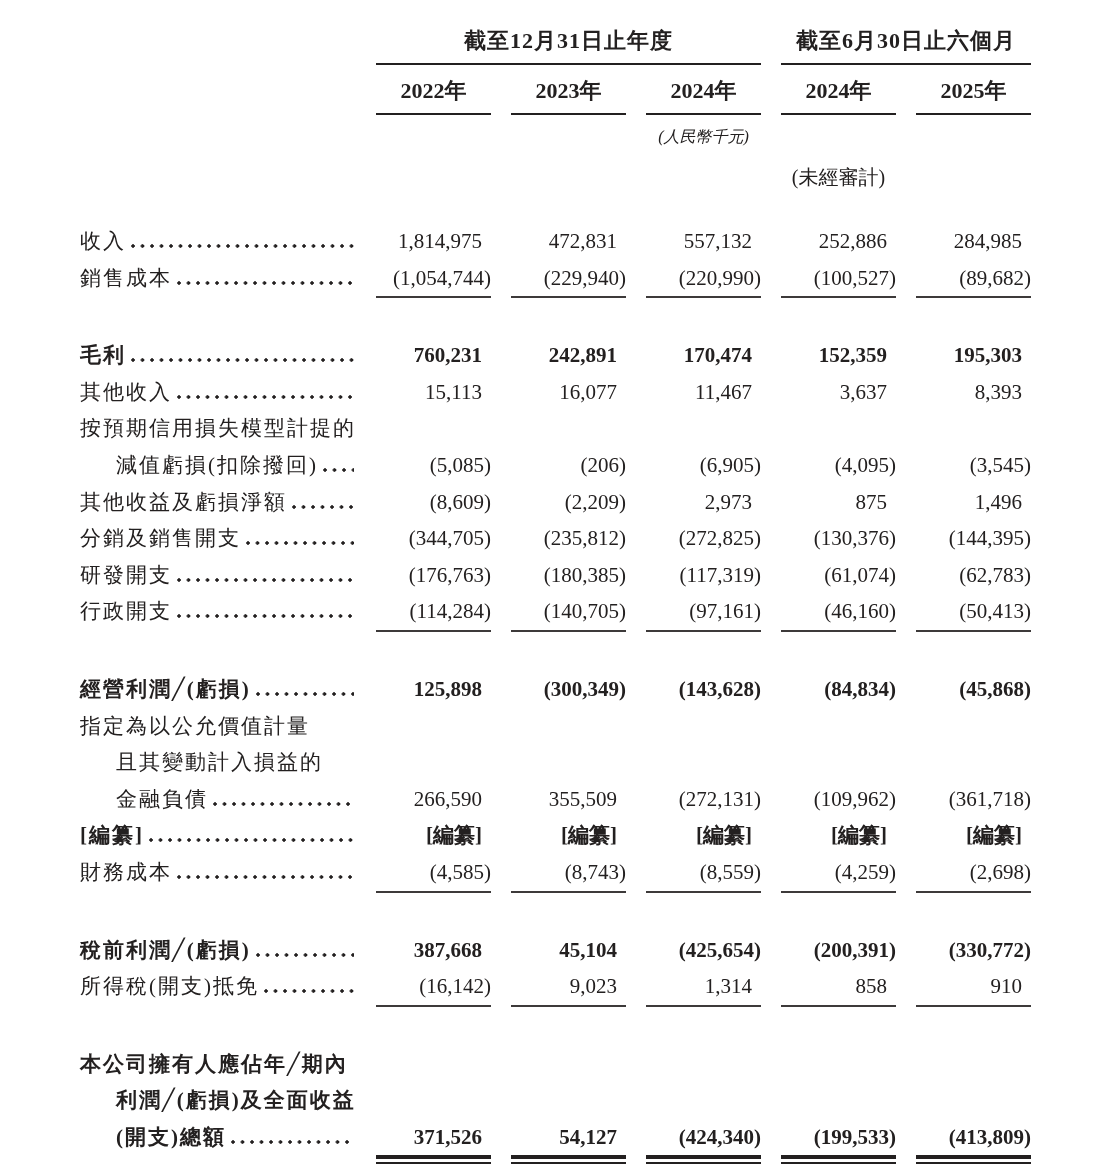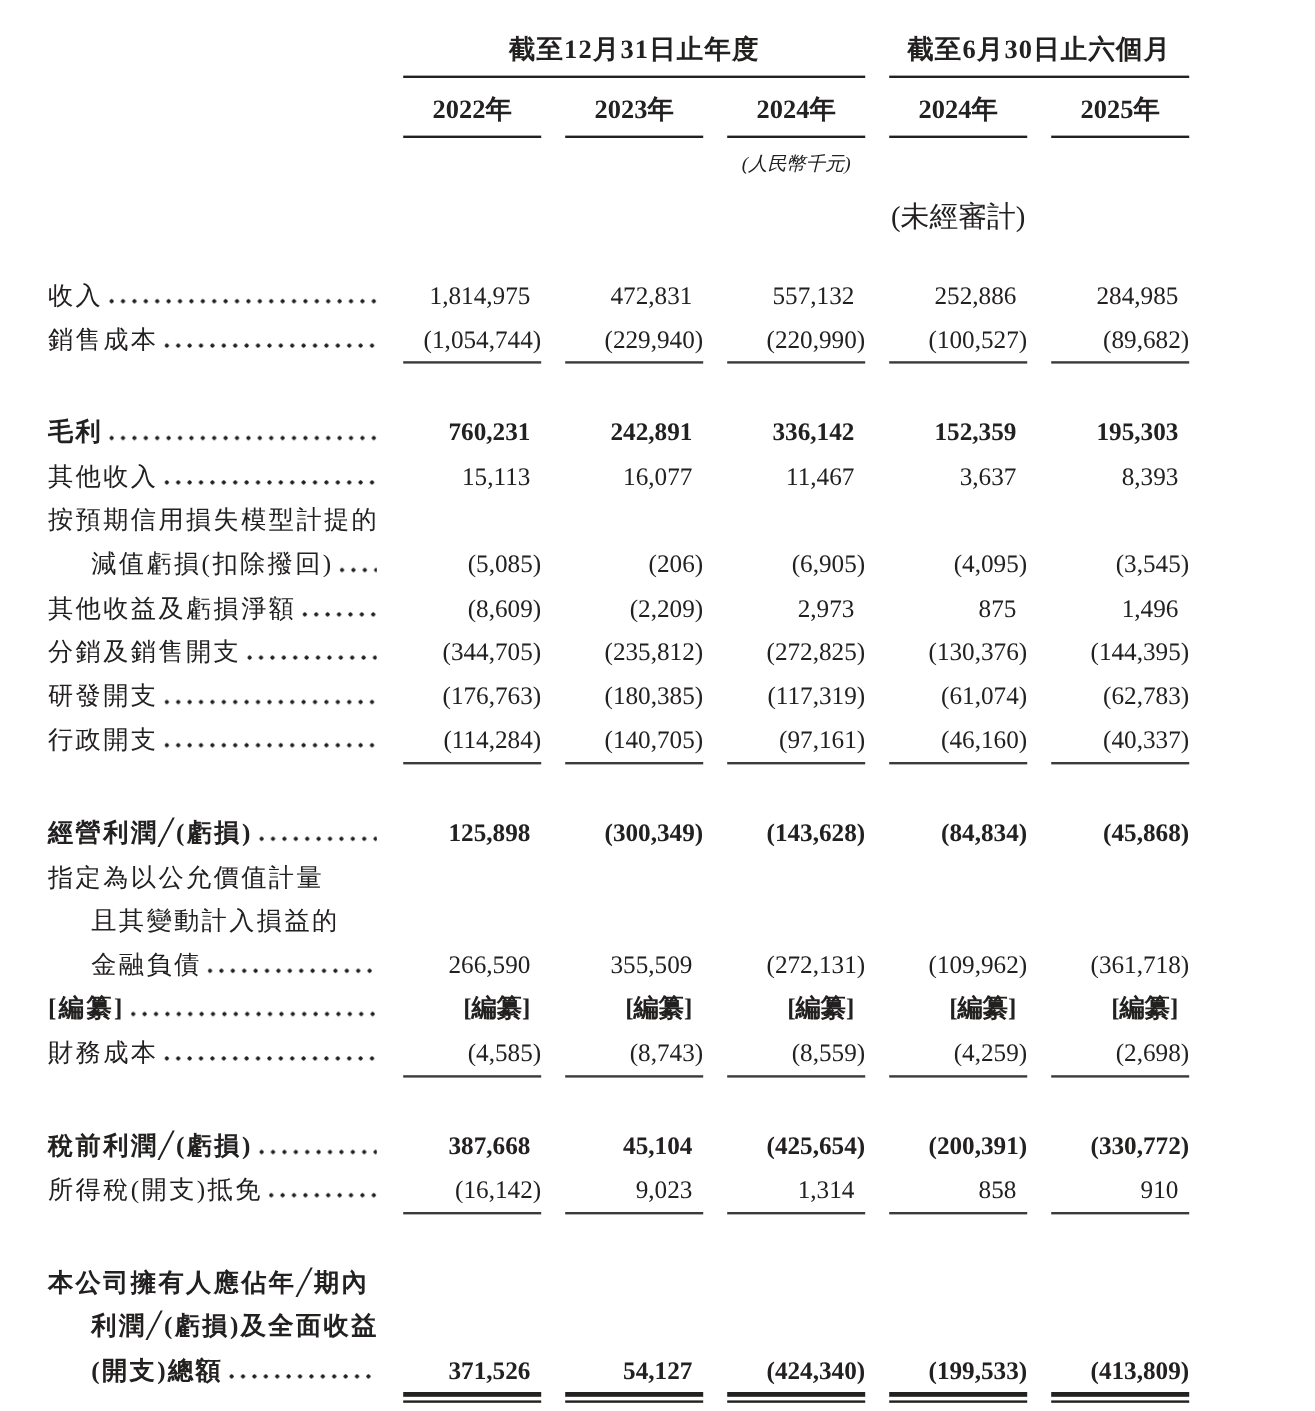--- a/index.html
+++ b/index.html
@@ -1,41 +1,41 @@
 <!DOCTYPE html>
 <html><head>
 <meta charset="utf-8">
 <style>
   html,body{margin:0;padding:0;background:#ffffff;}
   body{
     width:1096px;height:1176px;overflow:hidden;
     font-family:"Liberation Serif","DejaVu Serif",serif;
     color:#232020;
   }
-  .page{padding:26px 0 0 40px;width:951px;}
+  .page{padding:26px 0 0 80px;width:951px;}
   .grid{display:grid;grid-template-columns:276px repeat(5,115px);column-gap:20px;}
 
   
   .h1 .group{
     font-weight:700;font-size:22px;text-align:center;letter-spacing:1px;
     padding-bottom:7px;border-bottom:2px solid #232020;white-space:nowrap;
   }
   .g-annual{grid-column:2/5;}
   .g-interim{grid-column:5/7;}
   .h2 .ycell{
     font-weight:700;font-size:22px;text-align:center;
     padding:11px 0 7px;border-bottom:2px solid #232020;white-space:nowrap;
   }
   .c2{grid-column:2}.c3{grid-column:3}.c4{grid-column:4}.c5{grid-column:5}.c6{grid-column:6}
   .h3 .note-currency{
     grid-column:4;justify-self:center;font-style:italic;font-size:16px;
     white-space:nowrap;padding-top:12px;
   }
   .h4 .note-unaudited{
-    grid-column:5;justify-self:center;font-size:24px;
+    grid-column:5;justify-self:center;font-size:20px;
     white-space:nowrap;padding-top:16px;text-align:center;
   }
 
   
   .tbody{margin-top:32px;}
   .row{height:36.6px;}
   .row>div{line-height:36.6px;}
   .gap{margin-top:41px;}
   .lbl{display:flex;align-items:baseline;font-size:21px;letter-spacing:2px;white-space:nowrap;}
   .lbl.ind{padding-left:36px;}
@@ -103,21 +103,21 @@
         <div class="val"><span class="neg">(100,527)</span></div>
         <div class="val"><span class="neg">(89,682)</span></div>
       </div>
       <div class="grid row bold gap">
         <div class="lbl">
           <span>毛利</span>
           <span class="leader"></span>
         </div>
         <div class="val"><span>760,231</span></div>
         <div class="val"><span>242,891</span></div>
-        <div class="val"><span>336,142</span></div>
+        <div class="val"><span>170,474</span></div>
         <div class="val"><span>152,359</span></div>
         <div class="val"><span>195,303</span></div>
       </div>
       <div class="grid row">
         <div class="lbl">
           <span>其他收入</span>
           <span class="leader"></span>
         </div>
         <div class="val"><span>15,113</span></div>
         <div class="val"><span>16,077</span></div>
@@ -181,21 +181,21 @@
       </div>
       <div class="grid row rule-single">
         <div class="lbl">
           <span>行政開支</span>
           <span class="leader"></span>
         </div>
         <div class="val"><span class="neg">(114,284)</span></div>
         <div class="val"><span class="neg">(140,705)</span></div>
         <div class="val"><span class="neg">(97,161)</span></div>
         <div class="val"><span class="neg">(46,160)</span></div>
-        <div class="val"><span class="neg">(40,337)</span></div>
+        <div class="val"><span class="neg">(50,413)</span></div>
       </div>
       <div class="grid row bold gap">
         <div class="lbl">
           <span>經營利潤╱(虧損)</span>
           <span class="leader"></span>
         </div>
         <div class="val"><span>125,898</span></div>
         <div class="val"><span class="neg">(300,349)</span></div>
         <div class="val"><span class="neg">(143,628)</span></div>
         <div class="val"><span class="neg">(84,834)</span></div>

